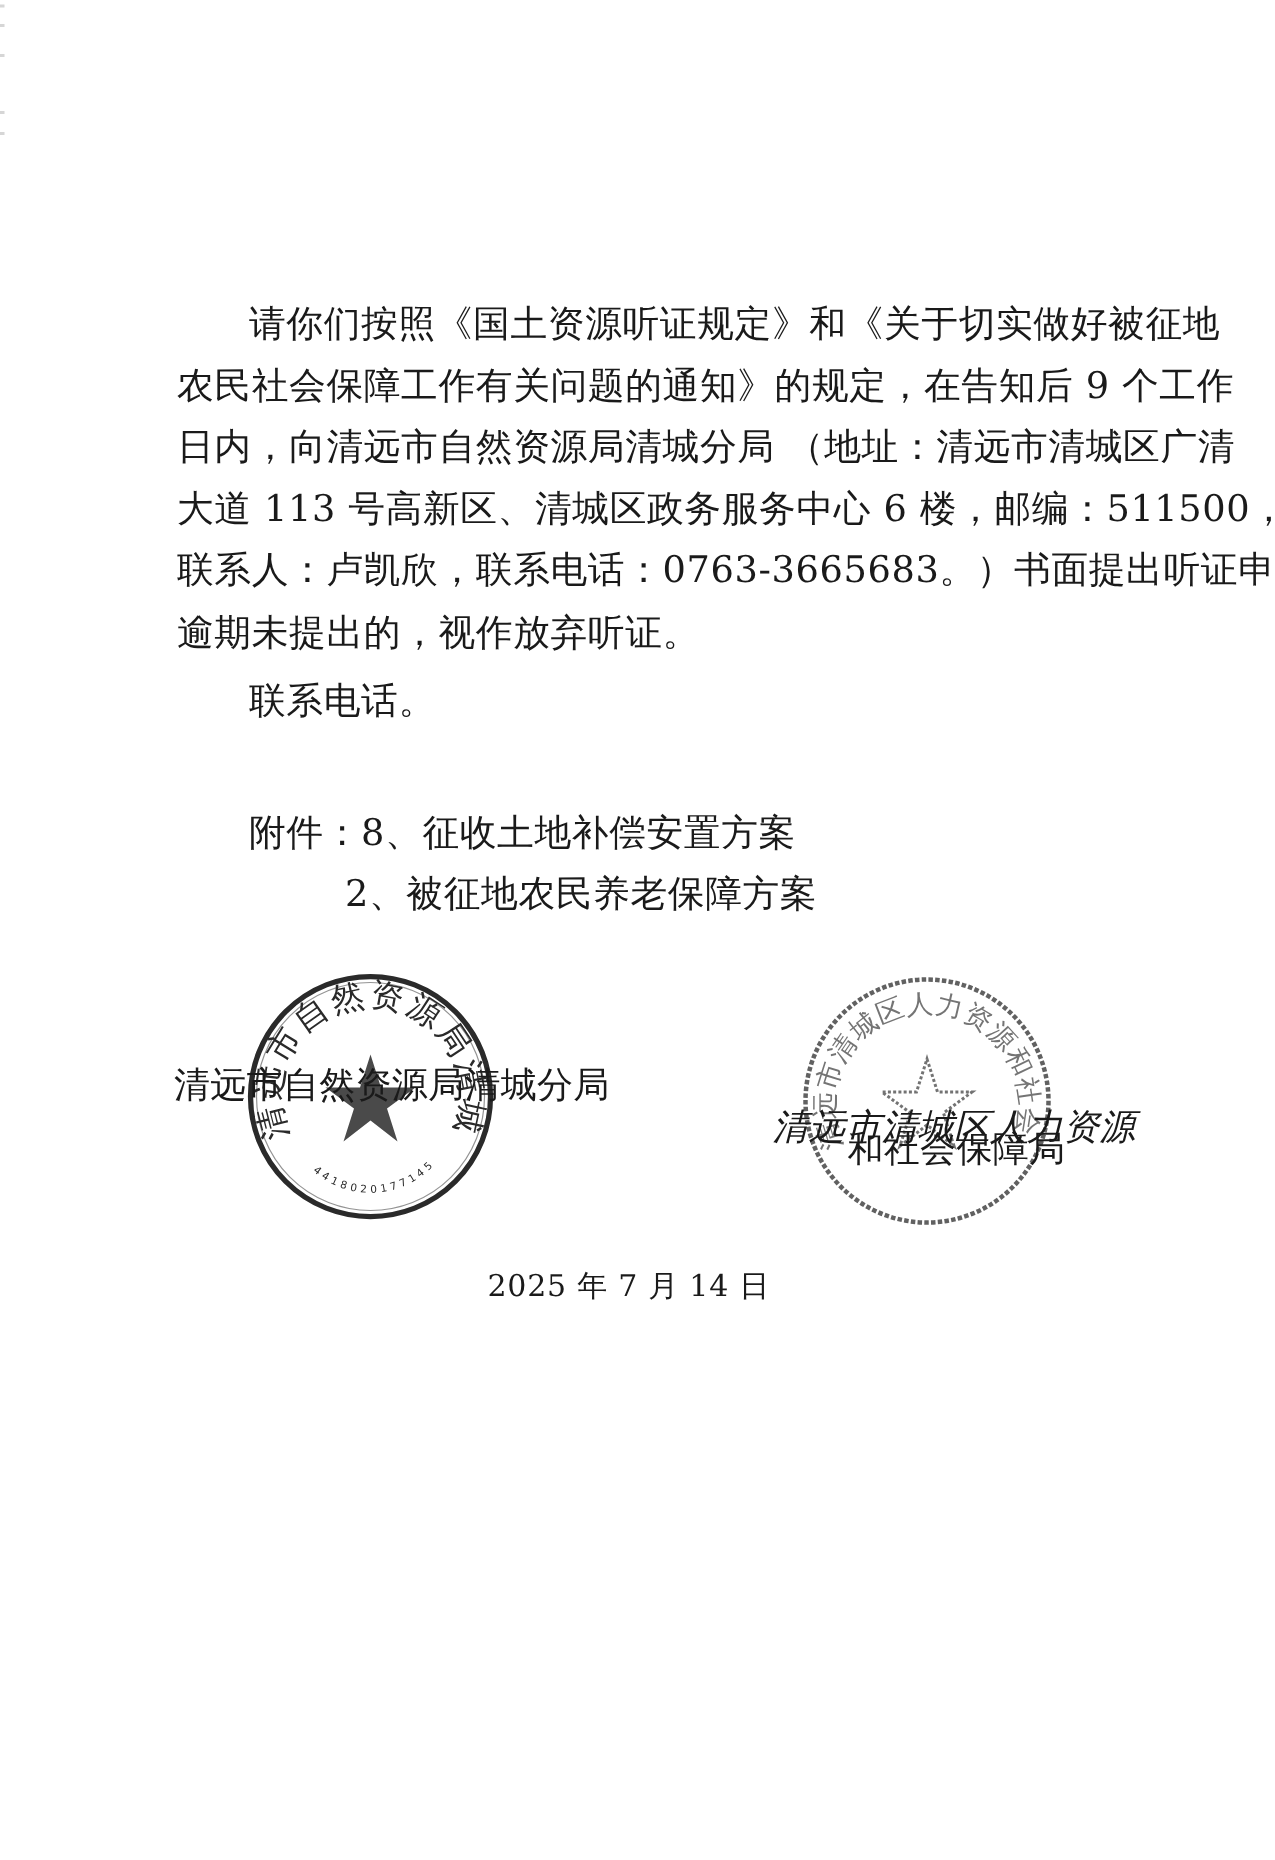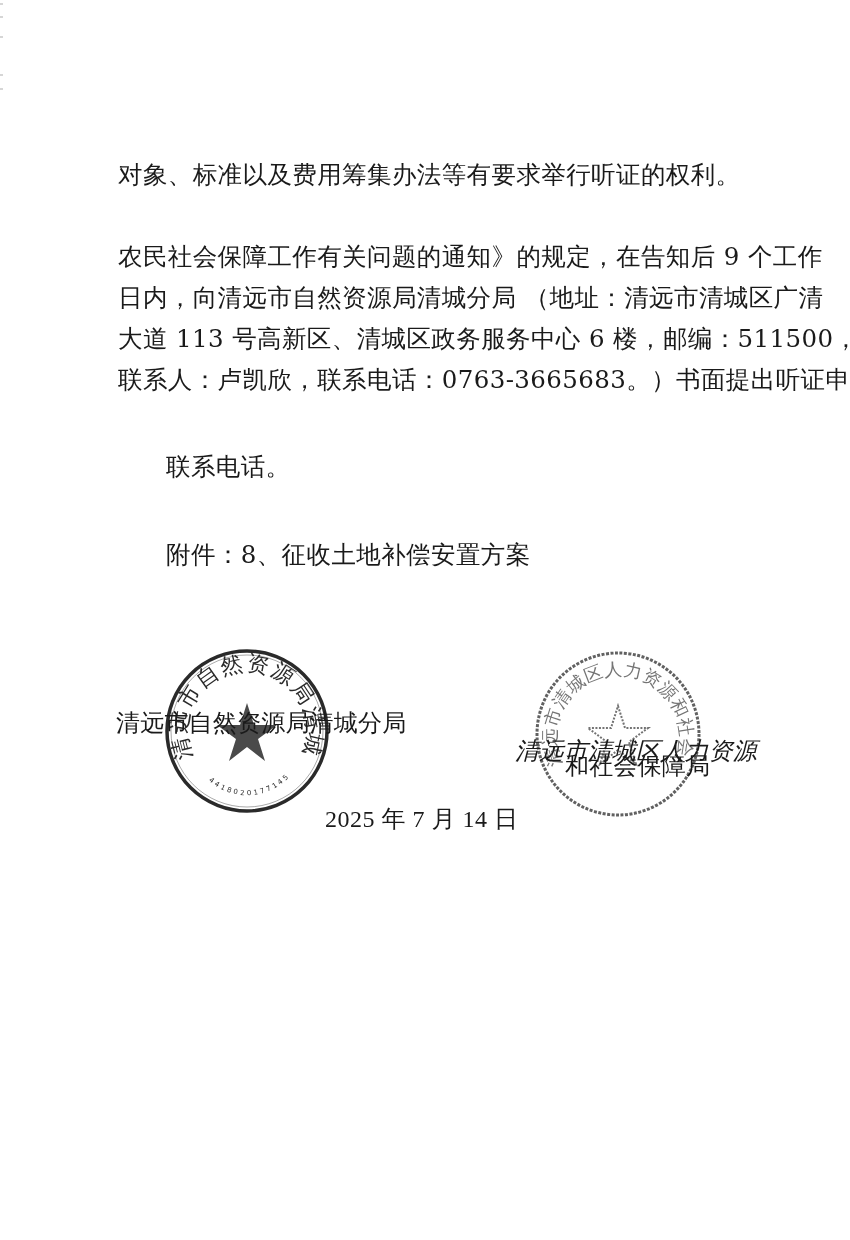--- a/index.html
+++ b/index.html
@@ -17,47 +17,49 @@
     .att2 { left: 230px; }
     .seal {
       position: absolute; border-radius: 50%;
     }
     .seal svg { position: absolute; left: 0; top: 0; }
     .sig {
       position: absolute; font-size: 24px; line-height: 30px; white-space: nowrap;
       letter-spacing: 0.2px; z-index: 2;
     }
     .date {
-      position: absolute; left: 325px; top: 804px; font-size: 24px; line-height: 30px;
-      white-space: nowrap; letter-spacing: 0.5px; font-family: Liberation Serif, serif;
+      position: absolute; left: 325px; top: 842px; font-size: 20px; line-height: 30px;
+      white-space: nowrap; letter-spacing: 0.5px;
     }
     .artifact { position: absolute; left: 0; width: 3px; height: 2px; background: #d6d6d6; }
   </style>
 </head>
 <body>
 
 <div class="page">
 
   <div class="artifact" style="top:3px"></div>
   <div class="artifact" style="top:16px"></div>
   <div class="artifact" style="top:36px"></div>
   <div class="artifact" style="top:74px"></div>
   <div class="artifact" style="top:88px"></div>
 
-  <div class="line" style="top:160px">对象、标准以及费用筹集办法等有要求举行听证的权利。</div>
+  <div class="line indent" style="top:201px">请你们按照《国土资源听证规定》和《关于切实做好被征地</div>
   <div class="line" style="top:242px">农民社会保障工作有关问题的通知》的规定，在告知后 9 个工作</div>
   <div class="line" style="top:283px">日内，向清远市自然资源局清城分局 （地址：清远市清城区广清</div>
   <div class="line" style="top:324px">大道 113 号高新区、清城区政务服务中心 6 楼，邮编：511500，</div>
   <div class="line" style="top:365px">联系人：卢凯欣，联系电话：0763-3665683。）书面提出听证申请；</div>
+  <div class="line" style="top:407px">逾期未提出的，视作放弃听证。</div>
 
   <div class="line indent" style="top:452px">联系电话。</div>
 
   <div class="line indent" style="top:540px">
     <span>附件：</span><span>8、征收土地补偿安置方案</span>
   </div>
+  <div class="line att2" style="top:581px">2、被征地农民养老保障方案</div>
 
   <div class="seal" style="left:163px; top:647px; width:168px; height:168px;">
     <svg width="168" height="168" viewBox="0 0 168 168">
       <defs>
         <path id="ring1" d="M 30 110 A 60 60 0 1 1 138 110" fill="none"></path>
         <path id="ring1b" d="M 40 128 A 58 58 0 0 0 128 128" fill="none"></path>
       </defs>
       <circle cx="84" cy="84" r="80" fill="none" stroke="#2a2a2a" stroke-width="3.5"></circle>
       <circle cx="84" cy="84" r="76" fill="none" stroke="#2a2a2a" stroke-width="0.8" opacity="0.5"></circle>
       <text font-size="22" fill="#2a2a2a" font-family="DejaVu Sans, sans-serif" letter-spacing="2">

